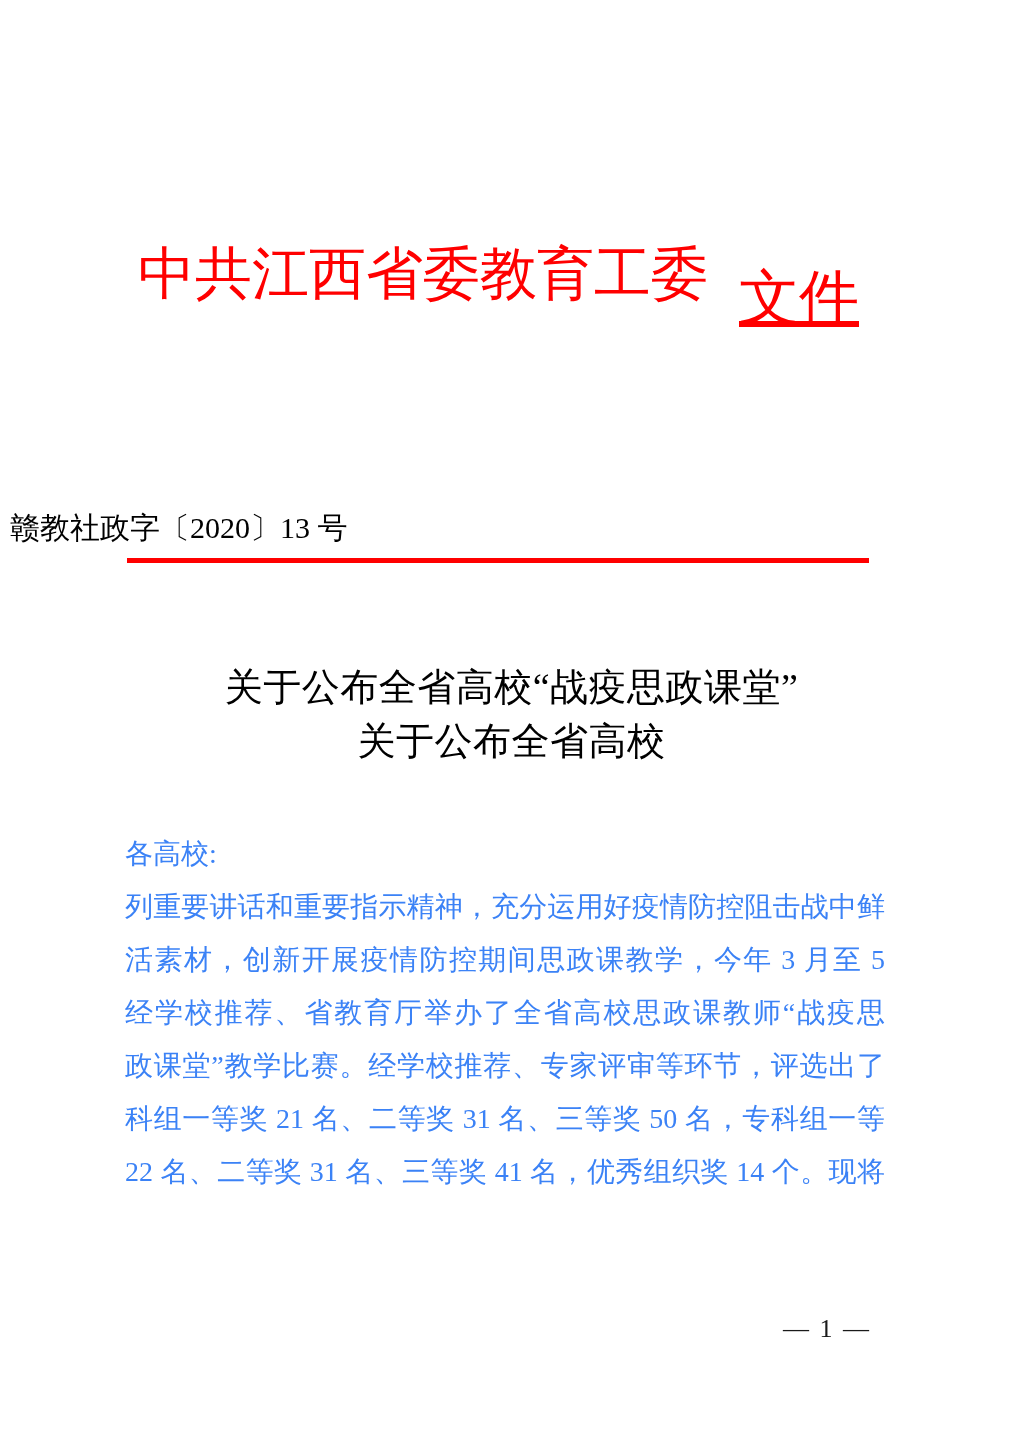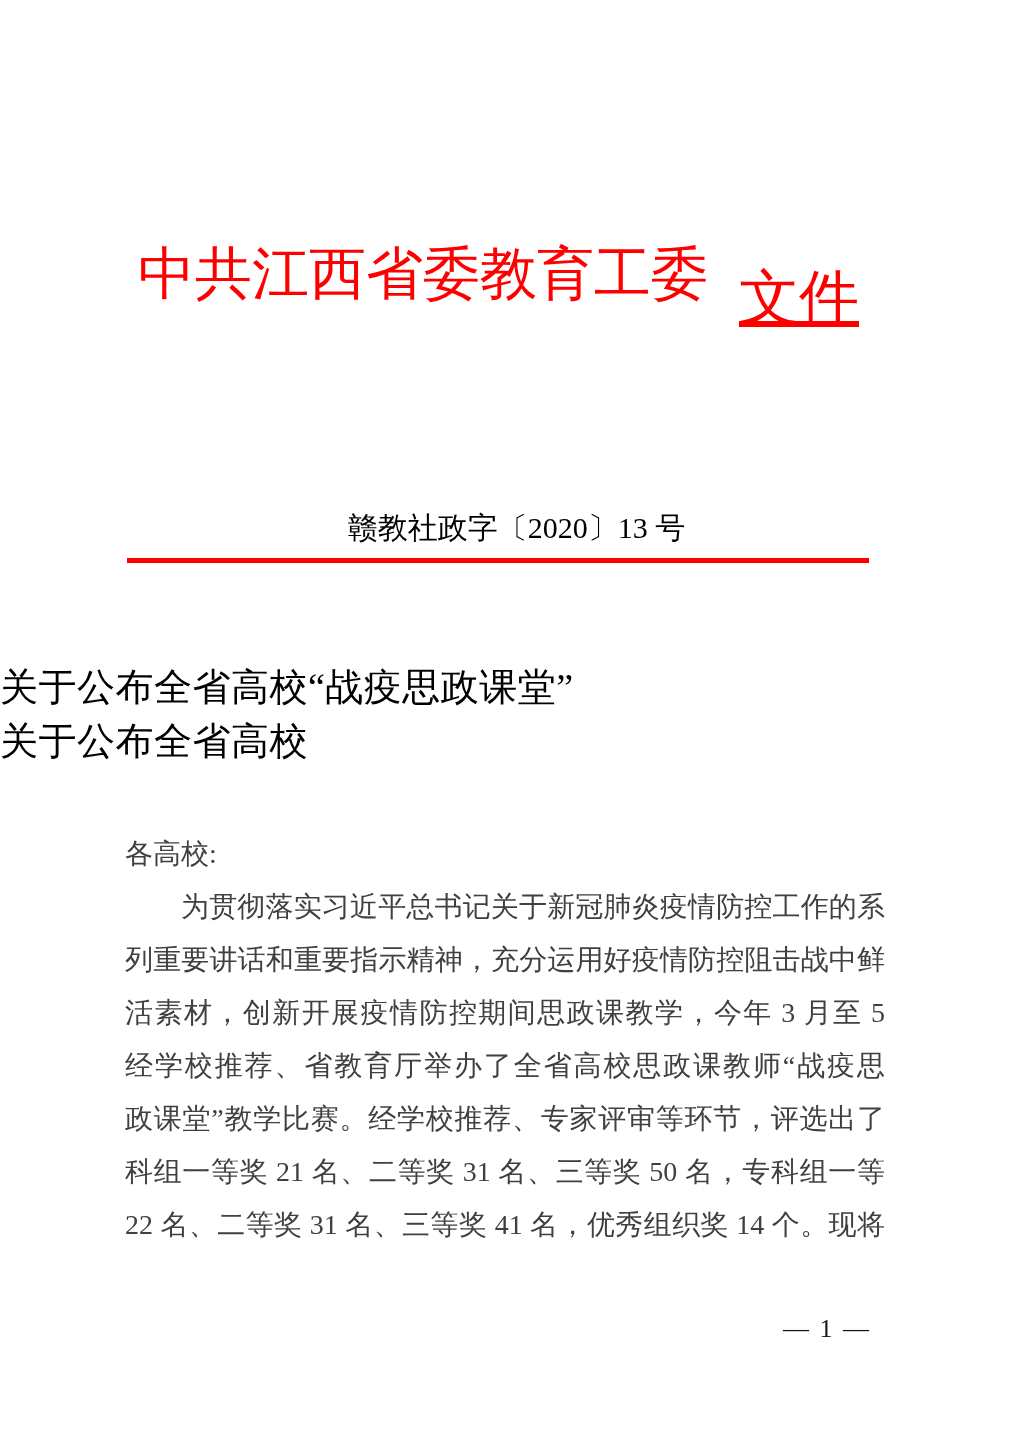--- a/index.html
+++ b/index.html
@@ -29,38 +29,38 @@
   }
   .doc-type{
     position:absolute;left:739px;top:268px;
     font-size:60px;line-height:1;color:var(--red);
     white-space:nowrap;
     text-decoration:underline;
   }
   
   .doc-number{
     position:absolute;left:0;top:510px;width:1023px;
-    text-align:center;text-indent:10px;
+    text-align:left;text-indent:10px;
     font-size:30px;line-height:1.2;color:#000;
     white-space:nowrap;
   }
   .red-rule{
     position:absolute;left:127px;top:558px;
     width:742px;height:5px;background:var(--red);
   }
   
   .title{
     position:absolute;left:0;top:660px;width:1023px;
-    text-align:left;font-size:38px;line-height:54px;
+    text-align:center;font-size:38px;line-height:54px;
     color:#000;letter-spacing:0.5px;
   }
   
   .body-block{
     position:absolute;left:125px;top:827px;width:760px;
-    font-size:28px;line-height:53px;color:#404040;
+    font-size:28px;line-height:53px;color:#3b82f6;
   }
   .bline{
     height:53px;overflow:hidden;
     text-align:justify;text-align-last:justify;
   }
   .bline.salutation{text-align-last:left;}
   .bline.indent{text-indent:56px;}
   
   .page-number{
     position:absolute;left:783px;top:1313px;
@@ -82,21 +82,20 @@
 
   <div class="red-rule"></div>
 
   <div class="title">
     <div>关于公布全省高校“战疫思政课堂”</div>
     <div>关于公布全省高校</div>
   </div>
 
   <div class="body-block">
     <div class="bline salutation">各高校:</div>
-    <div class="bline indent">为贯彻落实习近平总书记关于新冠肺炎疫情防控工作的系</div>
     <div class="bline">列重要讲话和重要指示精神，充分运用好疫情防控阻击战中鲜</div>
     <div class="bline">活素材，创新开展疫情防控期间思政课教学，今年 3 月至 5 月，</div>
     <div class="bline">经学校推荐、省教育厅举办了全省高校思政课教师“战疫思</div>
     <div class="bline">政课堂”教学比赛。经学校推荐、专家评审等环节，评选出了本</div>
     <div class="bline">科组一等奖 21 名、二等奖 31 名、三等奖 50 名，专科组一等奖</div>
     <div class="bline">22 名、二等奖 31 名、三等奖 41 名，优秀组织奖 14 个。现将教</div>
   </div>
 
   <div class="page-number">— 1 —</div>
 

